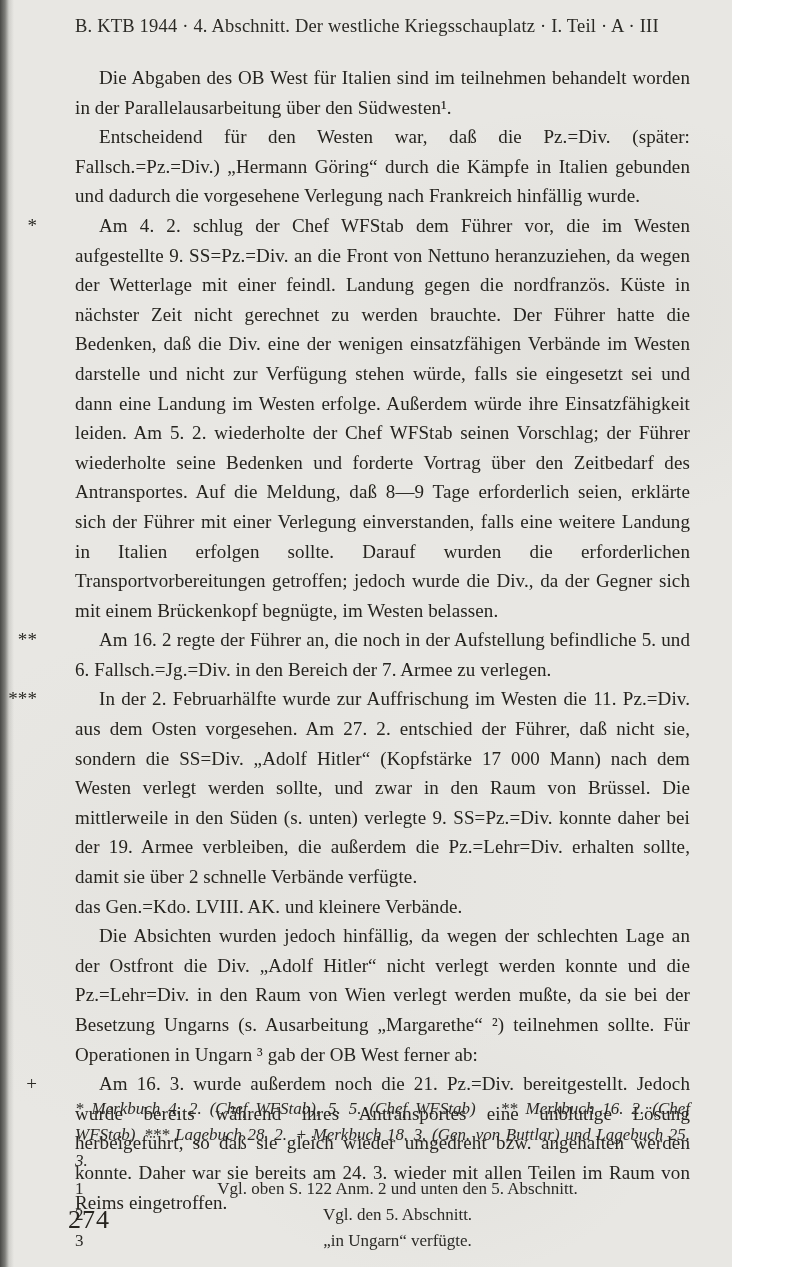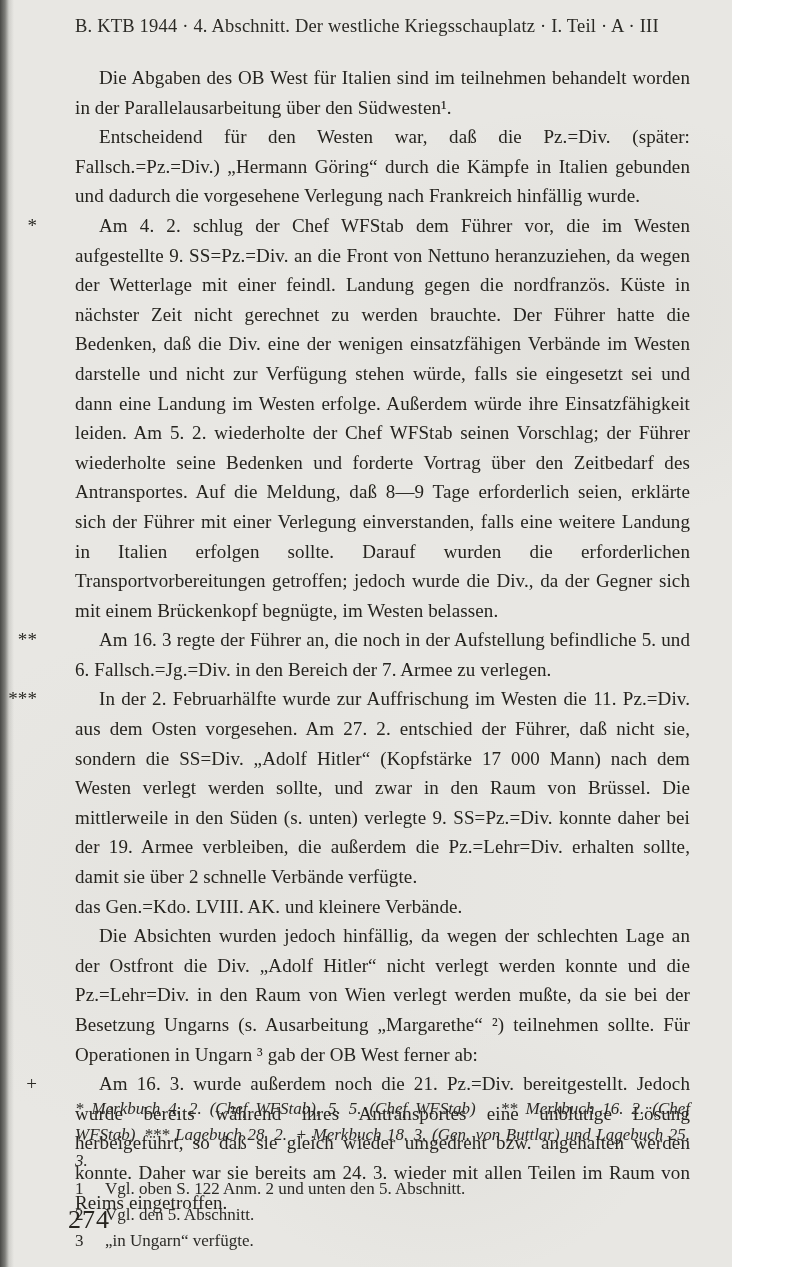--- a/index.html
+++ b/index.html
@@ -70,21 +70,21 @@
   .fn-sym {
     font-style: italic;
     text-align: justify;
     margin-bottom: 2px;
   }
   .fn-item { display: flex; }
   .fn-num {
     width: 30px;
     flex: 0 0 30px;
   }
-  .fn-text { flex: 1; }
+  .fn-text { flex: 1; text-align: center; }
   .pageno {
     position: absolute;
     left: 68px;
     top: 1205px;
     font-size: 26px;
     letter-spacing: 1px;
     color: #26241f;
   }
 </style>
 </head>
@@ -100,21 +100,21 @@
       <p class="para">
         <span class="marker"></span><span>Die Abgaben des OB West für Italien sind im teilnehmen behandelt worden in der Parallelausarbeitung über den Südwesten¹.</span>
       </p>
       <p class="para">
         <span class="marker"></span><span>Entscheidend für den Westen war, daß die Pz.=Div. (später: Fallsch.=Pz.=Div.) „Hermann Göring“ durch die Kämpfe in Italien gebunden und dadurch die vorgesehene Verlegung nach Frankreich hinfällig wurde.</span>
       </p>
       <p class="para">
         <span class="marker">*</span><span>Am 4. 2. schlug der Chef WFStab dem Führer vor, die im Westen aufgestellte 9. SS=Pz.=Div. an die Front von Nettuno heranzuziehen, da wegen der Wetterlage mit einer feindl. Landung gegen die nordfranzös. Küste in nächster Zeit nicht gerechnet zu werden brauchte. Der Führer hatte die Bedenken, daß die Div. eine der wenigen einsatzfähigen Verbände im Westen darstelle und nicht zur Verfügung stehen würde, falls sie eingesetzt sei und dann eine Landung im Westen erfolge. Außerdem würde ihre Einsatzfähigkeit leiden. Am 5. 2. wiederholte der Chef WFStab seinen Vorschlag; der Führer wiederholte seine Bedenken und forderte Vortrag über den Zeitbedarf des Antransportes. Auf die Meldung, daß 8—9 Tage erforderlich seien, erklärte sich der Führer mit einer Verlegung einverstanden, falls eine weitere Landung in Italien erfolgen sollte. Darauf wurden die erforderlichen Transportvorbereitungen getroffen; jedoch wurde die Div., da der Gegner sich mit einem Brückenkopf begnügte, im Westen belassen.</span>
       </p>
       <p class="para">
-        <span class="marker">**</span><span>Am 16. 3 regte der Führer an, die noch in der Aufstellung befindliche 5. und 6. Fallsch.=Jg.=Div. in den Bereich der 7. Armee zu verlegen.</span>
+        <span class="marker">**</span><span>Am 16. 2 regte der Führer an, die noch in der Aufstellung befindliche 5. und 6. Fallsch.=Jg.=Div. in den Bereich der 7. Armee zu verlegen.</span>
       </p>
       <p class="para">
         <span class="marker">***</span><span>In der 2. Februarhälfte wurde zur Auffrischung im Westen die 11. Pz.=Div. aus dem Osten vorgesehen. Am 27. 2. entschied der Führer, daß nicht sie, sondern die SS=Div. „Adolf Hitler“ (Kopfstärke 17 000 Mann) nach dem Westen verlegt werden sollte, und zwar in den Raum von Brüssel. Die mittlerweile in den Süden (s. unten) verlegte 9. SS=Pz.=Div. konnte daher bei der 19. Armee verbleiben, die außerdem die Pz.=Lehr=Div. erhalten sollte, damit sie über 2 schnelle Verbände verfügte.</span>
       </p>
       <p class="para no-indent">
         <span class="marker"></span><span>das Gen.=Kdo. LVIII. AK. und kleinere Verbände.</span>
       </p>
       <p class="para">
         <span class="marker"></span><span>Die Absichten wurden jedoch hinfällig, da wegen der schlechten Lage an der Ostfront die Div. „Adolf Hitler“ nicht verlegt werden konnte und die Pz.=Lehr=Div. in den Raum von Wien verlegt werden mußte, da sie bei der Besetzung Ungarns (s. Ausarbeitung „Margarethe“ ²) teilnehmen sollte. Für Operationen in Ungarn ³ gab der OB West ferner ab:</span>
       </p>

